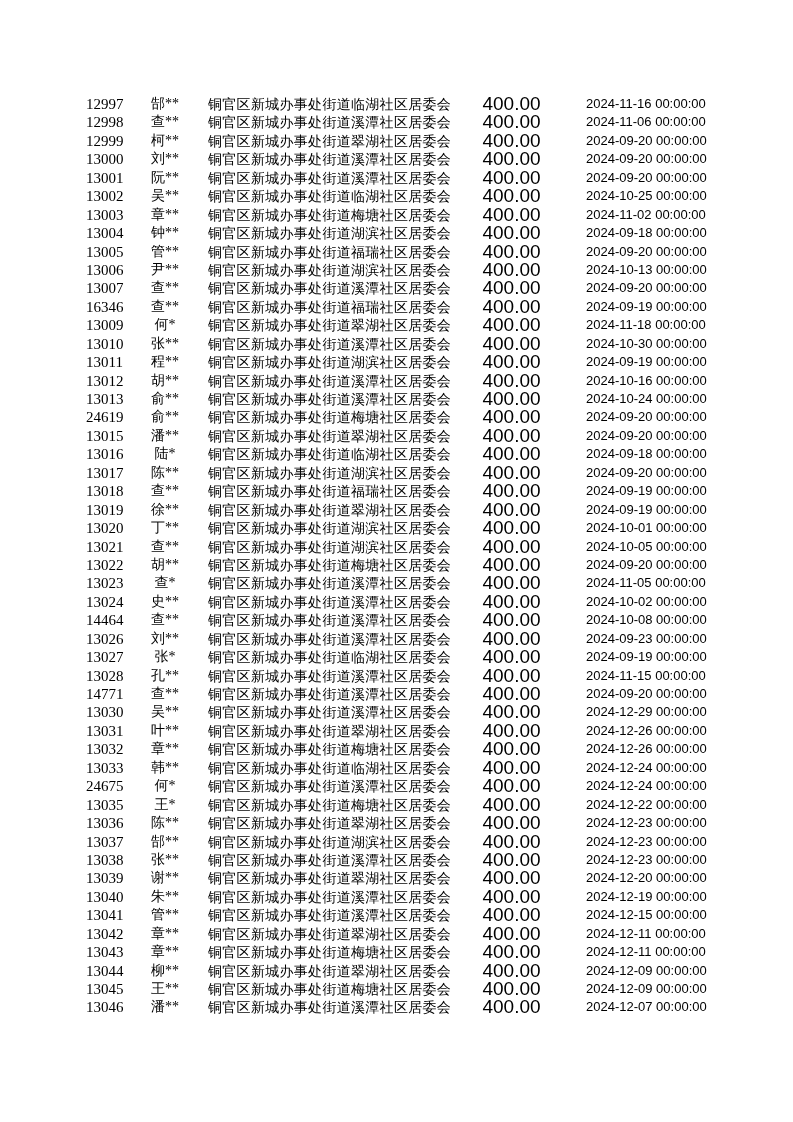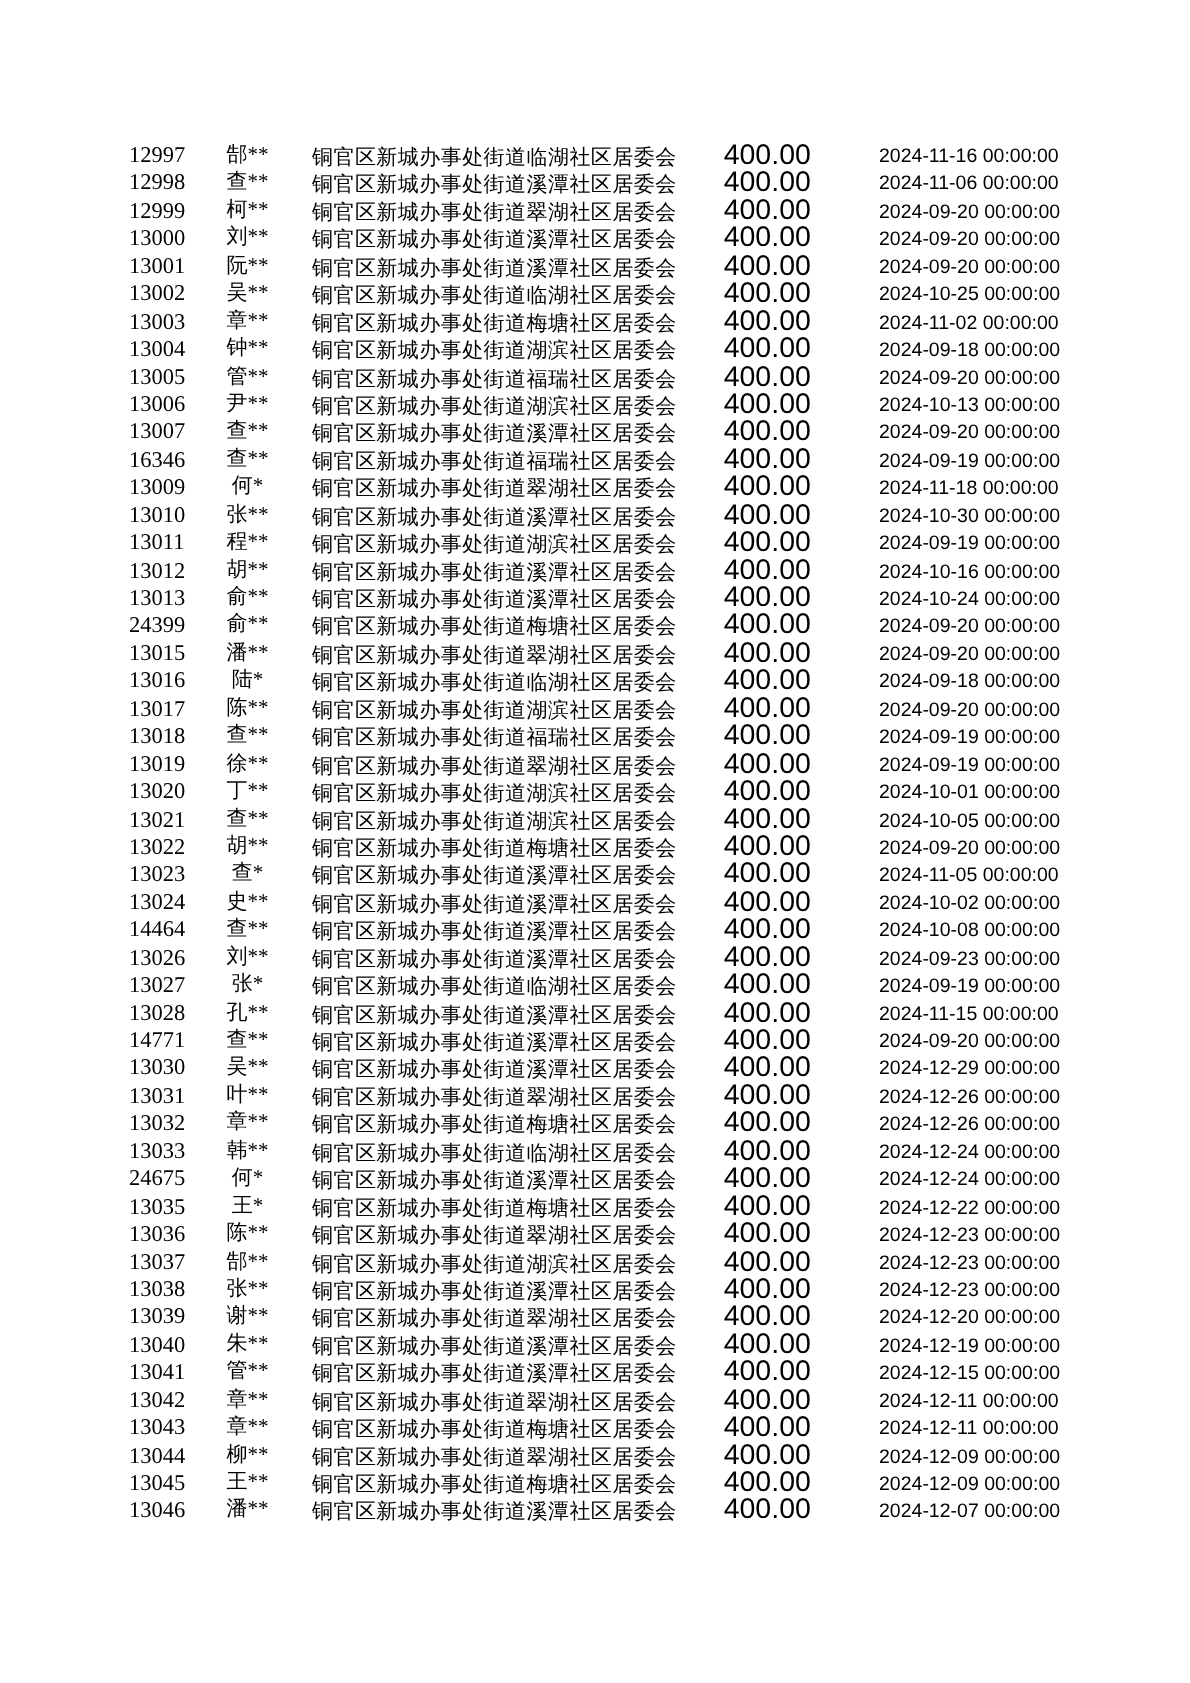--- a/index.html
+++ b/index.html
@@ -196,21 +196,21 @@
 
   <div class="row">
     <span class="cell id">13013</span>
     <span class="cell name">俞**</span>
     <span class="cell org">铜官区新城办事处街道溪潭社区居委会</span>
     <span class="cell amount">400.00</span>
     <span class="cell date">2024-10-24 00:00:00</span>
   </div>
 
   <div class="row">
-    <span class="cell id">24399</span>
+    <span class="cell id">24619</span>
     <span class="cell name">俞**</span>
     <span class="cell org">铜官区新城办事处街道梅塘社区居委会</span>
     <span class="cell amount">400.00</span>
     <span class="cell date">2024-09-20 00:00:00</span>
   </div>
 
   <div class="row">
     <span class="cell id">13015</span>
     <span class="cell name">潘**</span>
     <span class="cell org">铜官区新城办事处街道翠湖社区居委会</span>

